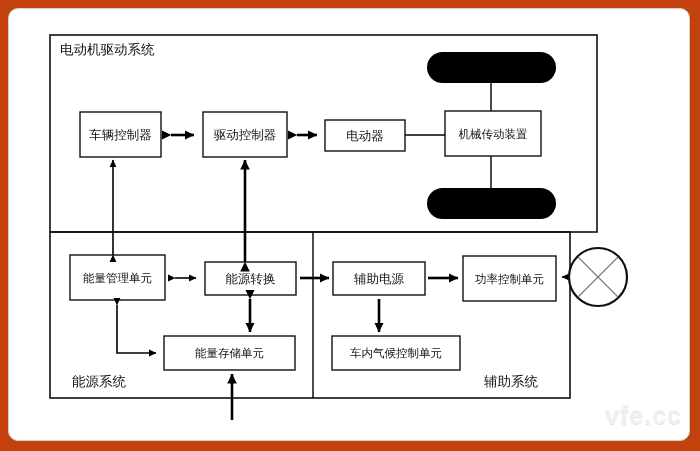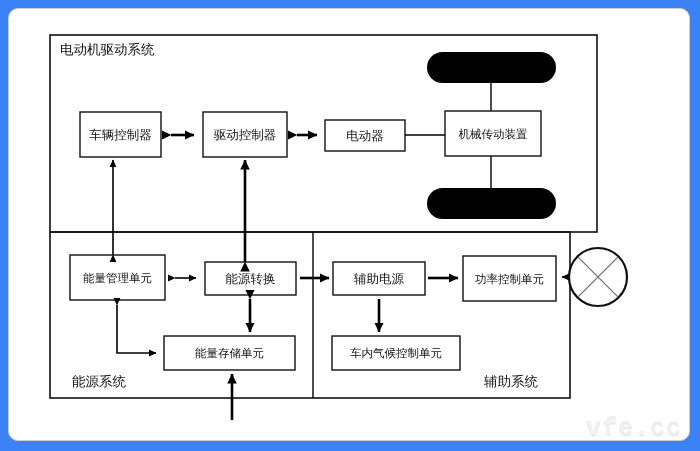--- a/index.html
+++ b/index.html
@@ -5,21 +5,21 @@
   html,body{margin:0;padding:0;}
   body{
     width:700px;height:451px;
     background:#ffffff;
     font-family:"DejaVu Sans","Liberation Sans",sans-serif;
     overflow:hidden;
   }
   #canvas{
     position:relative;
     width:700px;height:451px;
-    background:#3b82f6;
+    background:#c2410c;
   }
   .outer-frame{
     position:absolute;
     left:8px;top:8px;
     width:682px;height:433px;
     border:1px solid #cfcfcf;
     border-radius:10px;
     box-sizing:border-box;
     background:#ffffff;
   }
@@ -45,27 +45,27 @@
   .group-rect{ fill:none; stroke:#111111; stroke-width:1.6; }
   .wheel{ fill:#000000; }
   .conn{ stroke:#000000; fill:none; }
   .conn.thin{ stroke-width:1.6; }
   .conn.thick{ stroke-width:2.6; }
   .conn.plain{ stroke-width:1.4; }
   .wheel-circle{ fill:#ffffff; stroke:#111111; stroke-width:2.2; }
   .wheel-spoke{ stroke:#777777; stroke-width:1.1; }
   .watermark{
     position:absolute;
-    right:18px;bottom:8px;
+    right:18px;bottom:21px;
     font-size:25px;
     font-weight:bold;
     color:#f0f0f0;
     letter-spacing:1px;
     text-shadow:0 1px 0 #e4e4e4;
-    font-family:Liberation Mono, monospace;
+    font-family:Liberation Sans, sans-serif;
     user-select:none;
   }
 </style>
 </head>
 <body>
 
 <div id="canvas">
 
   <div class="outer-frame"></div>
 

